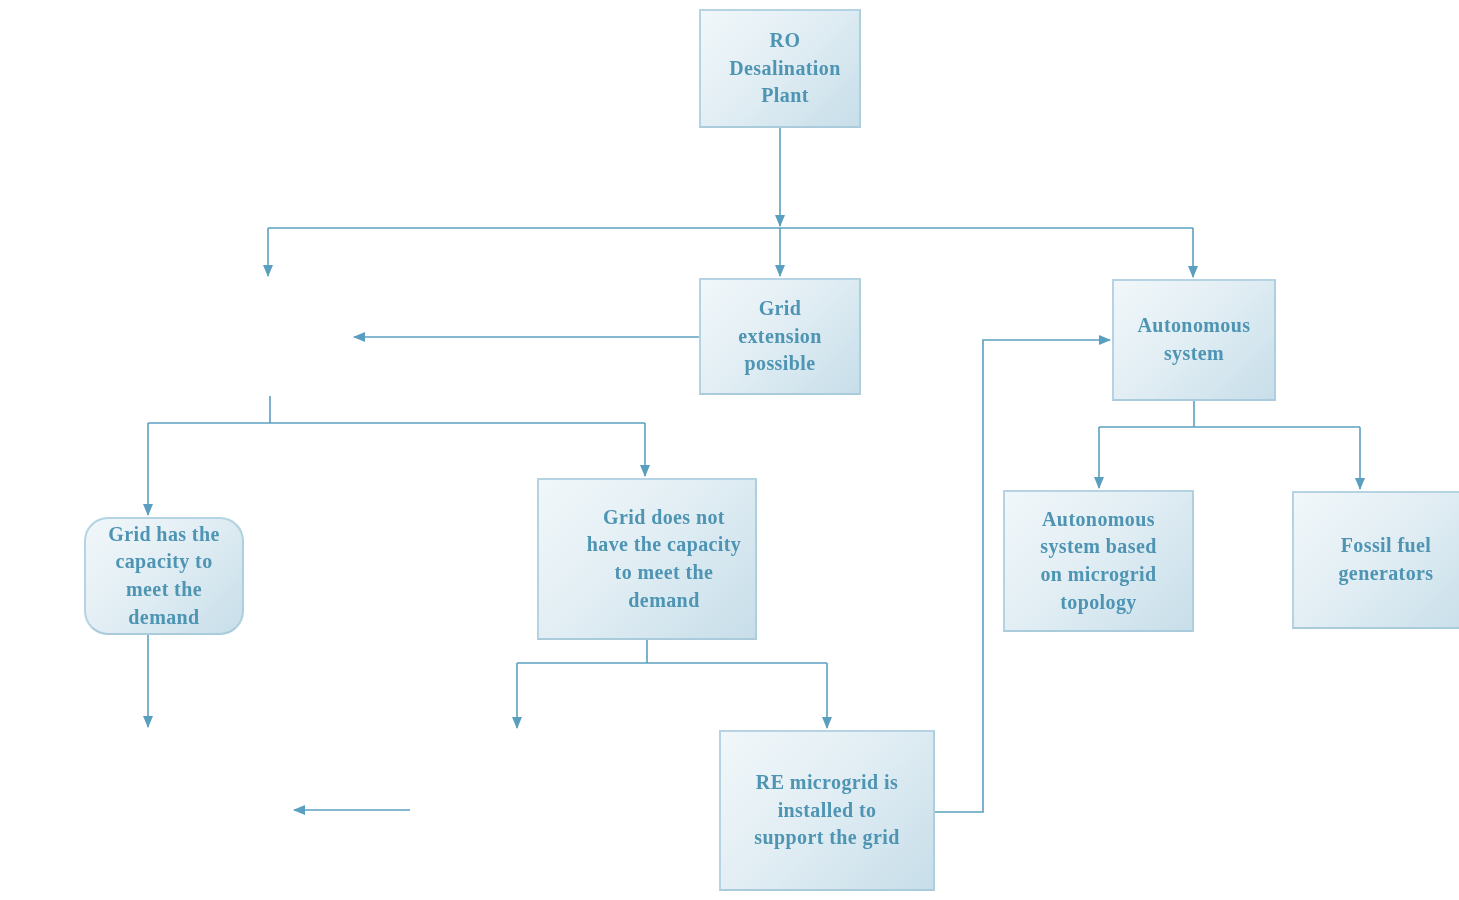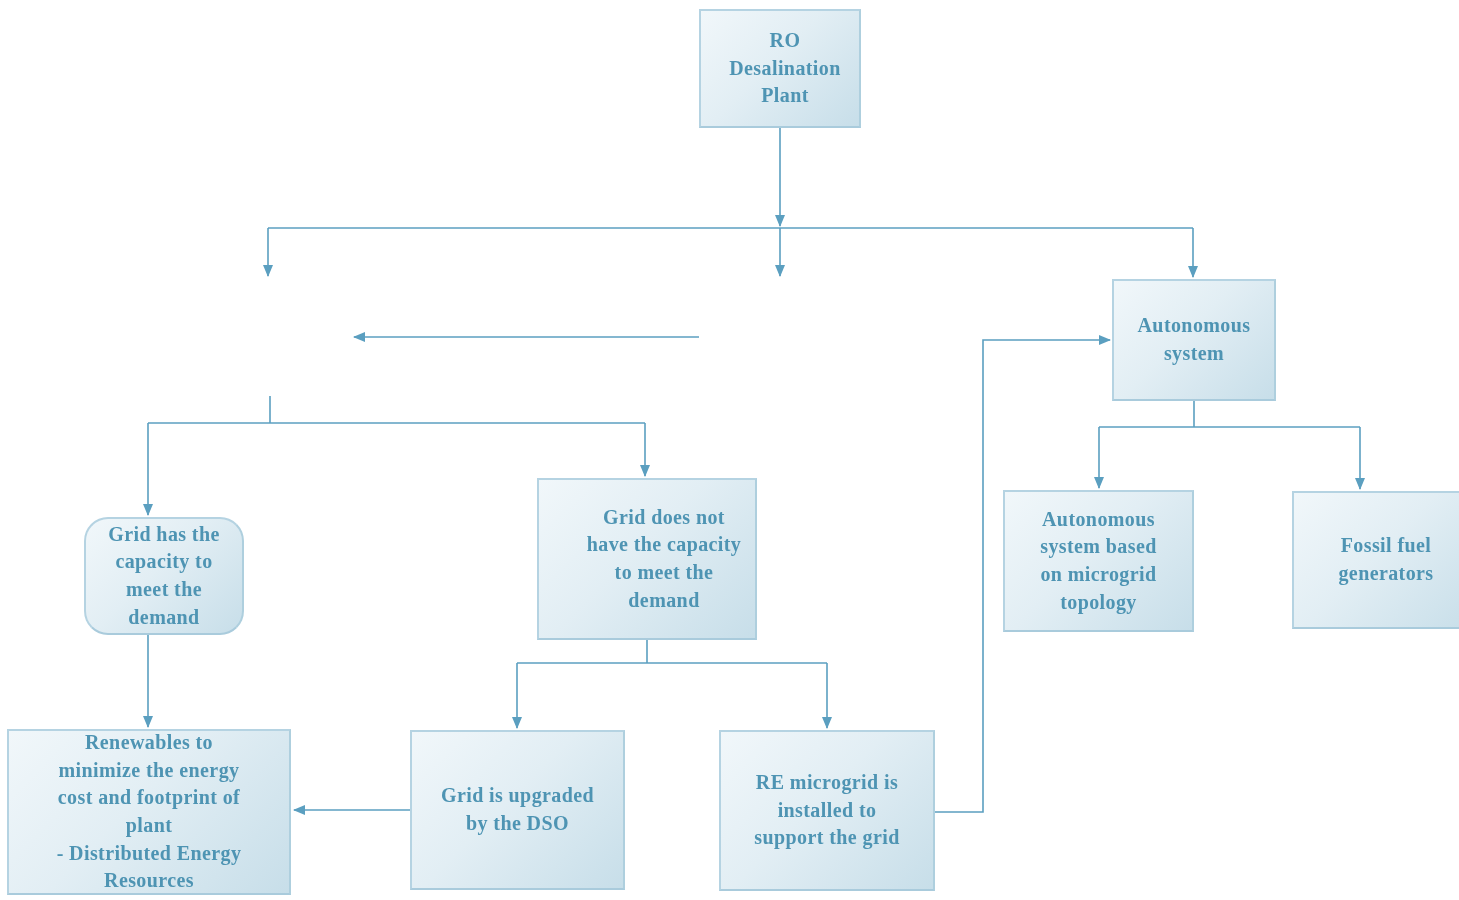--- a/index.html
+++ b/index.html
@@ -104,20 +104,25 @@
     </g>
   </svg>
 
   <div class="node" id="n-ro-plant">
     <span class="label">RO
 Desalination
 Plant</span>
   </div>
 
 
+  <div class="node" id="n-grid-extension">
+    <span class="label">Grid
+extension
+possible</span>
+  </div>
 
   <div class="node" id="n-autonomous">
     <span class="label">Autonomous
 system</span>
   </div>
 
   <div class="node" id="n-grid-has-capacity">
     <span class="label">Grid has the
 capacity to
 meet the
@@ -136,33 +141,21 @@
 system based
 on microgrid
 topology</span>
   </div>
 
   <div class="node" id="n-fossil-fuel">
     <span class="label">Fossil fuel
 generators</span>
   </div>
 
-  <div class="node" id="n-renewables">
-    <span class="label">Renewables to
-minimize the energy
-cost and footprint of
-plant
-- Distributed Energy
-Resources</span>
-  </div>
 
-  <div class="node" id="n-grid-upgraded">
-    <span class="label">Grid is upgraded
-by the DSO</span>
-  </div>
 
   <div class="node" id="n-re-microgrid">
     <span class="label">RE microgrid is
 installed to
 support the grid</span>
   </div>
 
 </div>
 
 </body></html>

